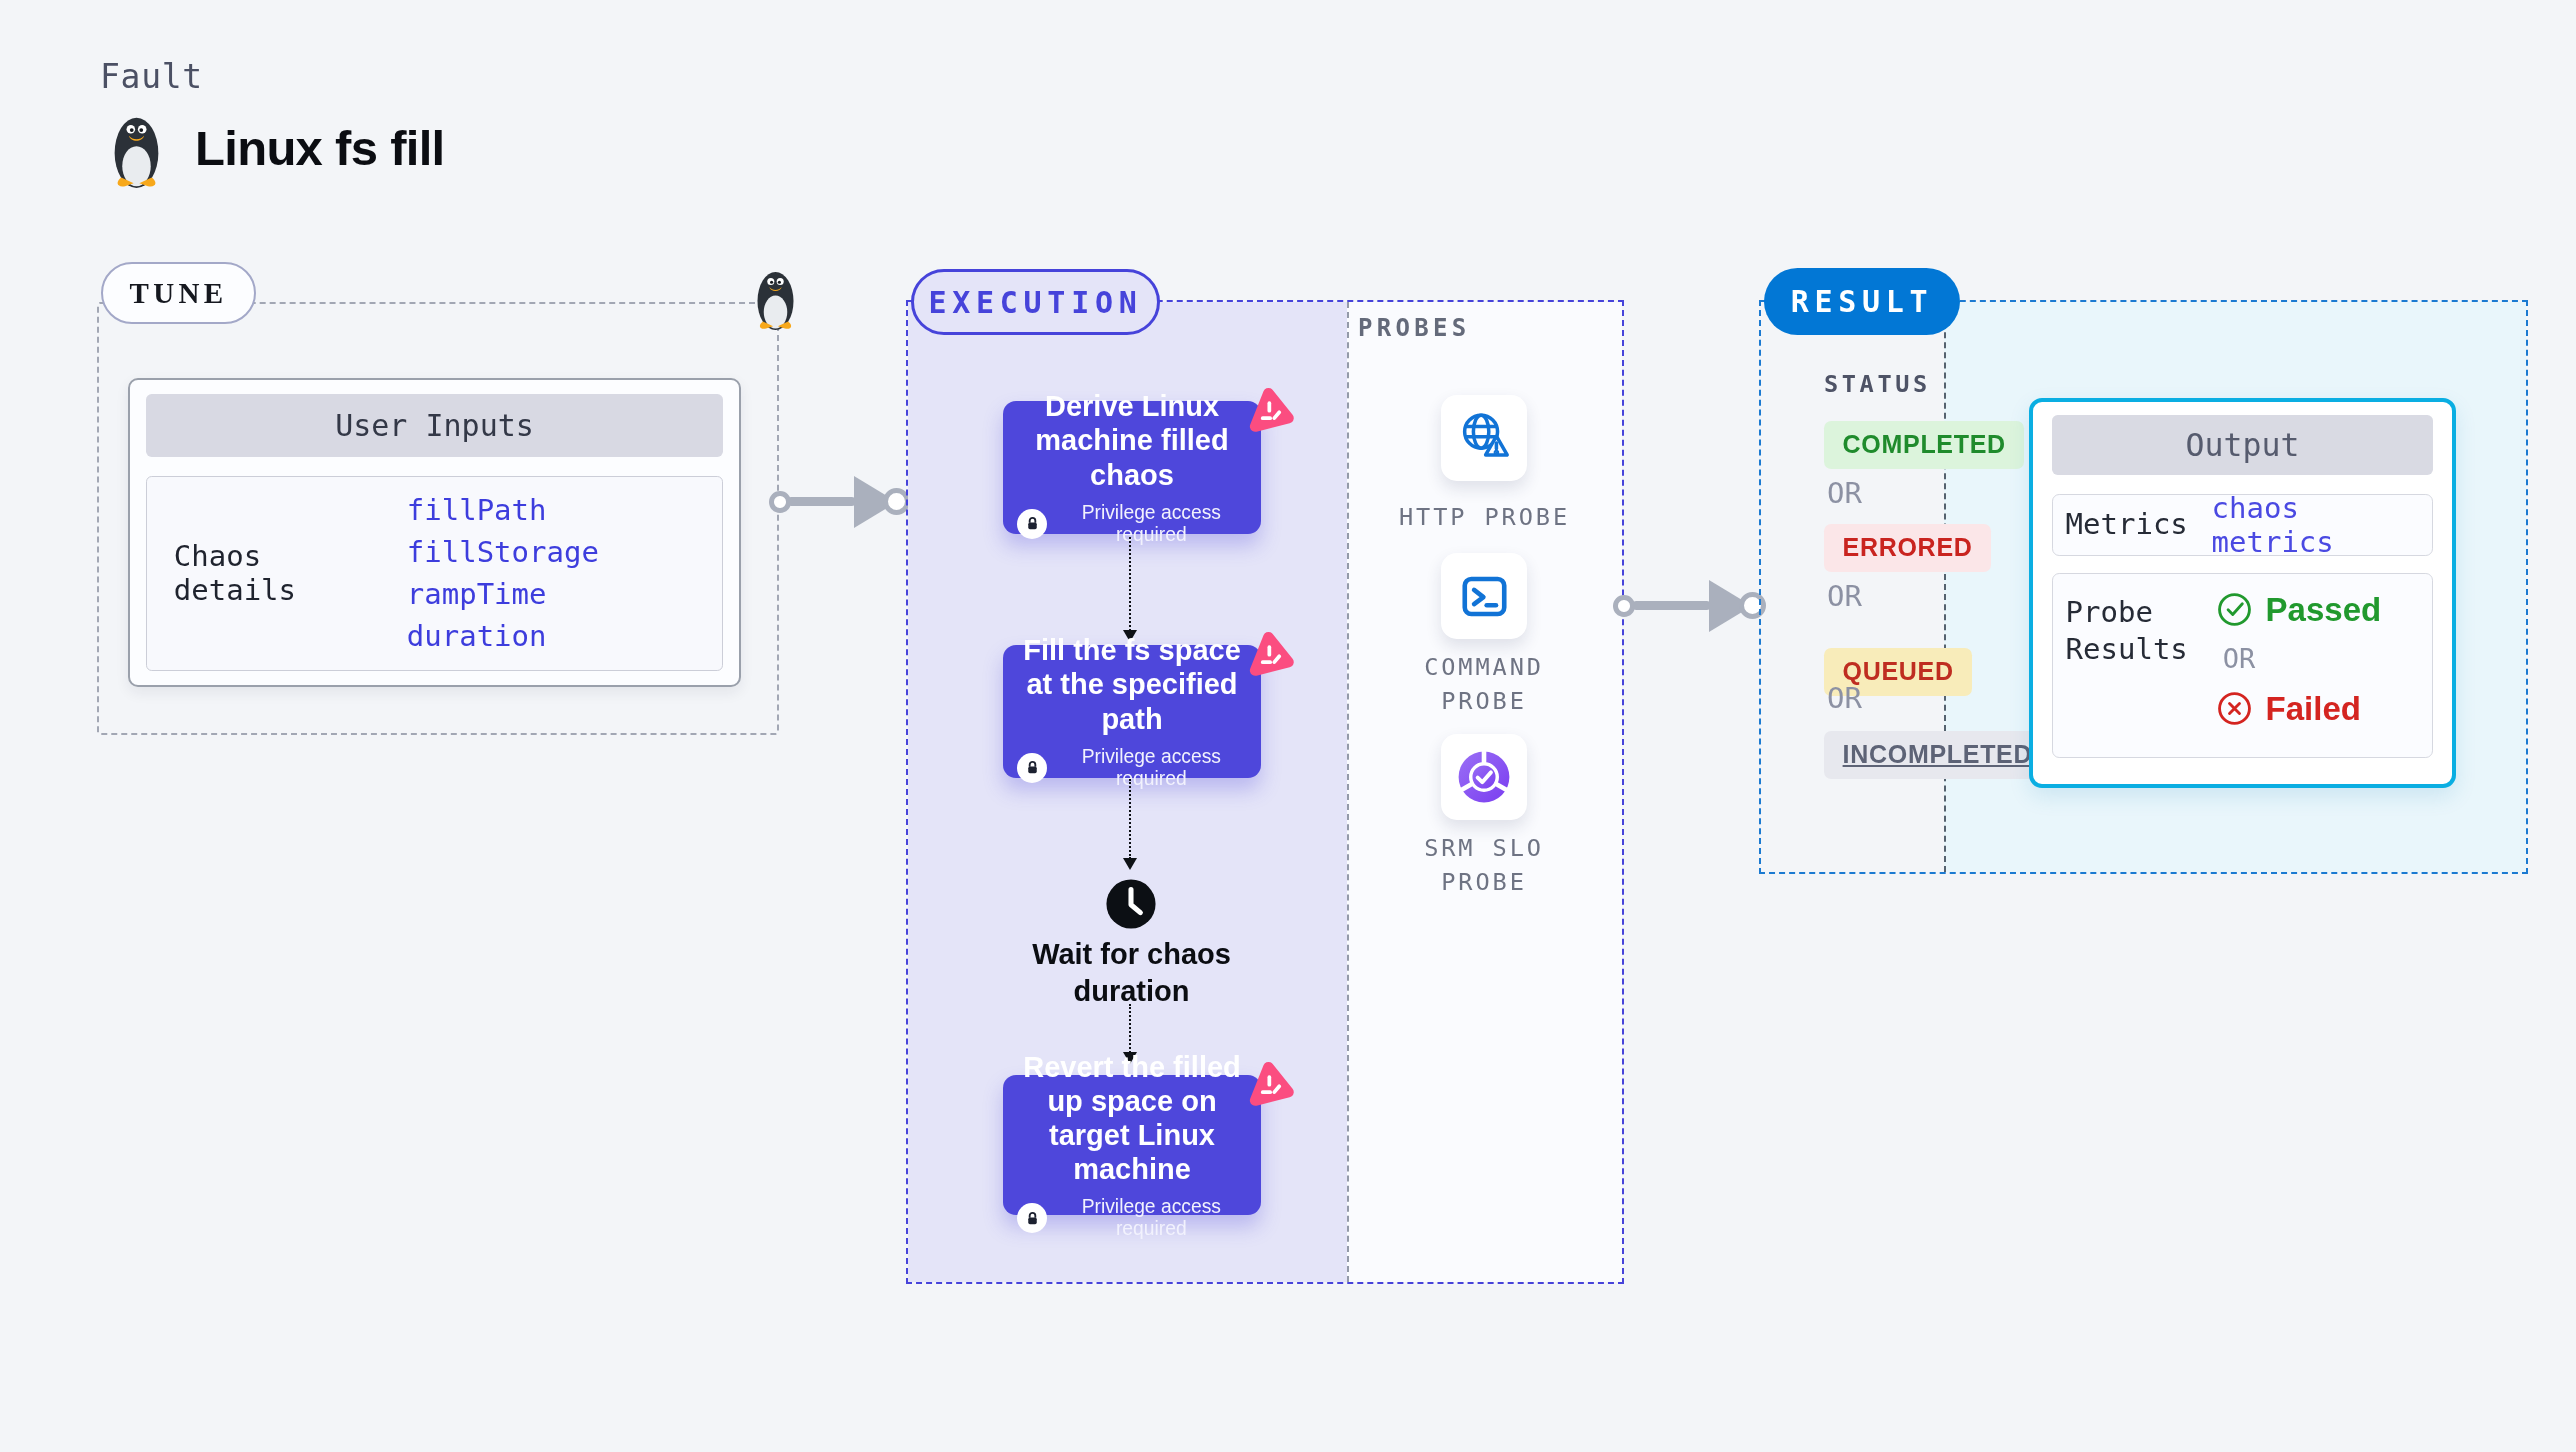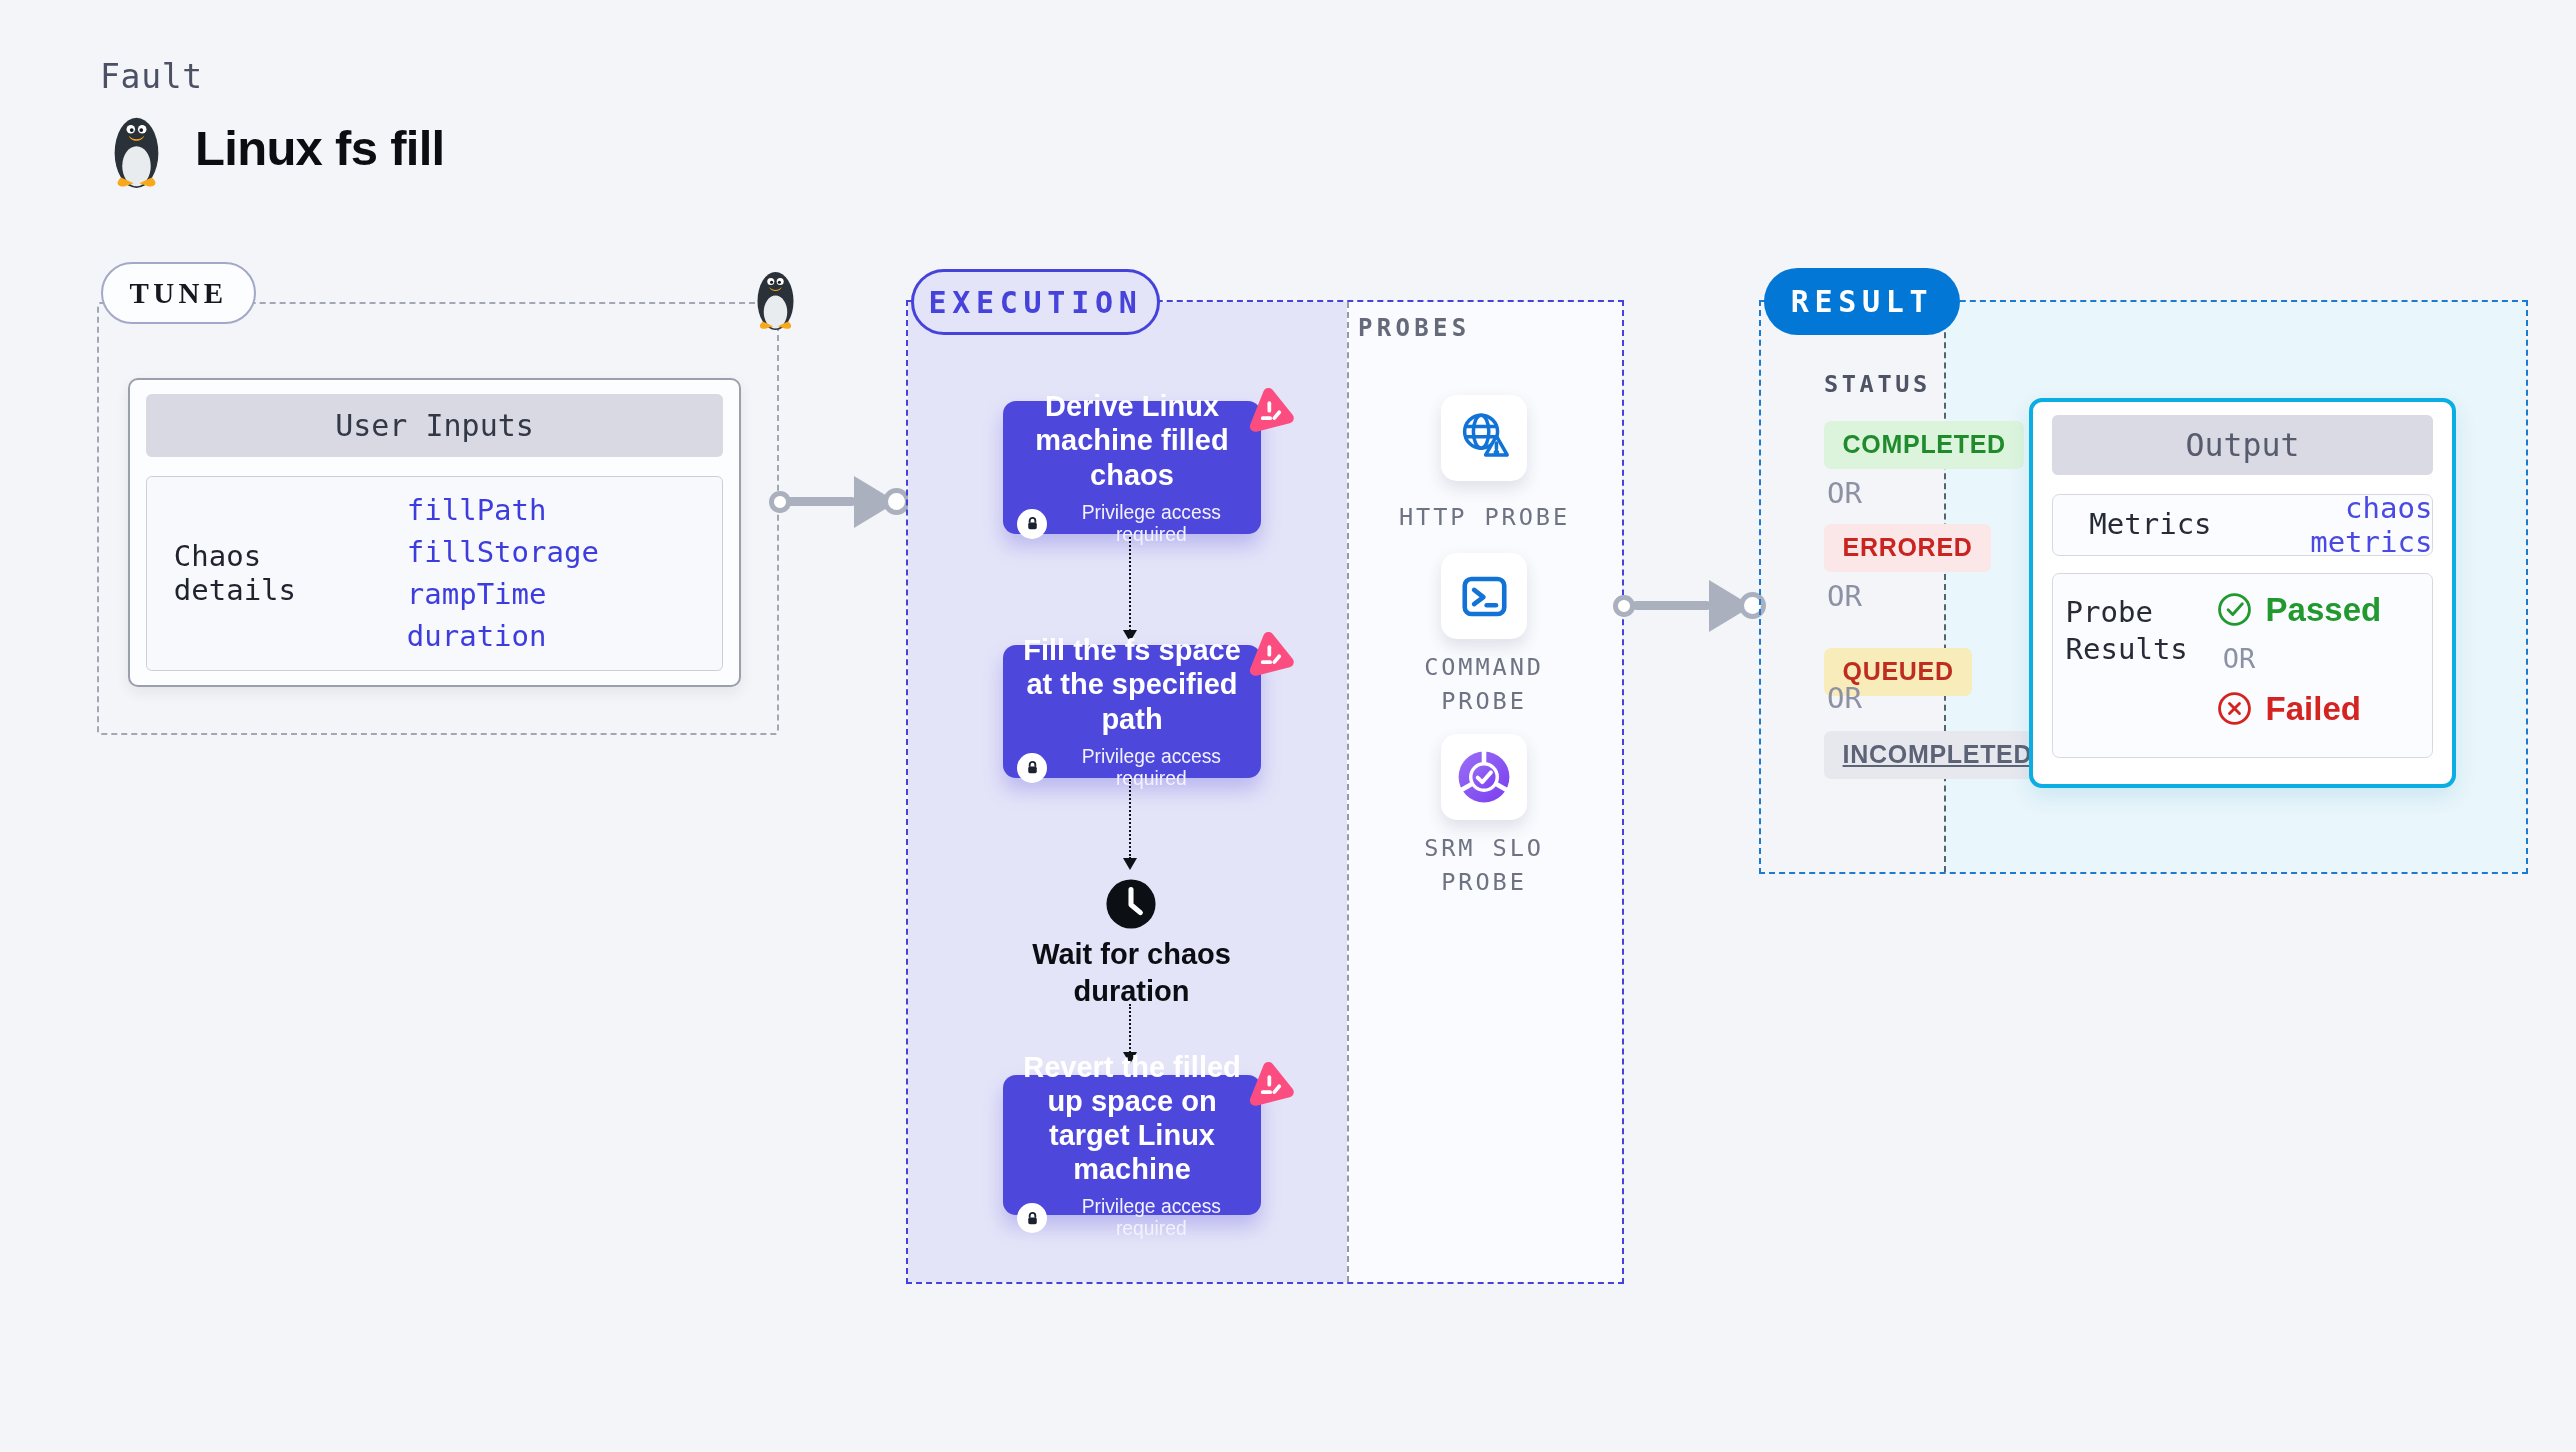--- a/index.html
+++ b/index.html
@@ -96,21 +96,21 @@
   .or { position:absolute; left:1827px; font-size:29px; color:#8c91a3; font-family:"DejaVu Sans Mono", monospace; }
 
   .output-card { position:absolute; left:2029px; top:398px; width:427px; height:390px;
                  background:#fff; border:4.3px solid #0aaee2; border-radius:13px;
                  box-shadow:0 8.6px 21.5px rgba(0,120,180,.12); }
   .out-header { margin:13px 18.6px 0; height:60px; background:#d9dae3; border-radius:5.7px;
                 display:flex; align-items:center; justify-content:center;
                 font-size:31.5px; color:#565b6e; }
   .out-row { margin:18.6px 18.6px 0; border:1.4px solid #d6d8e0; border-radius:7.2px; background:#fbfcff;
              display:flex; }
-  .metrics-row { height:62px; align-items:center; margin-top:18.6px;text-align:right; }
+  .metrics-row { height:62px; align-items:center; margin-top:18.6px; }
   .probe-row { height:185px; margin-top:17px; }
   .out-rowlabel { width:163px; padding-left:13px; font-size:29px; color:#262b36; line-height:1.3; }
   .metrics-value { font-size:29px; color:#4a49e2; }
   .probe-results-col { display:flex; flex-direction:column; padding-top:17px; }
   .pr-line { display:flex; align-items:center; gap:13px; }
   .pr-passed { font-size:33px; font-weight:bold; color:#21992e; }
   .pr-failed { font-size:33px; font-weight:bold; color:#d42420; }
   .pr-or { font-size:27px; color:#8c91a3; margin:14.3px 0 15.8px 7.2px; }
 </style>
 </head>

